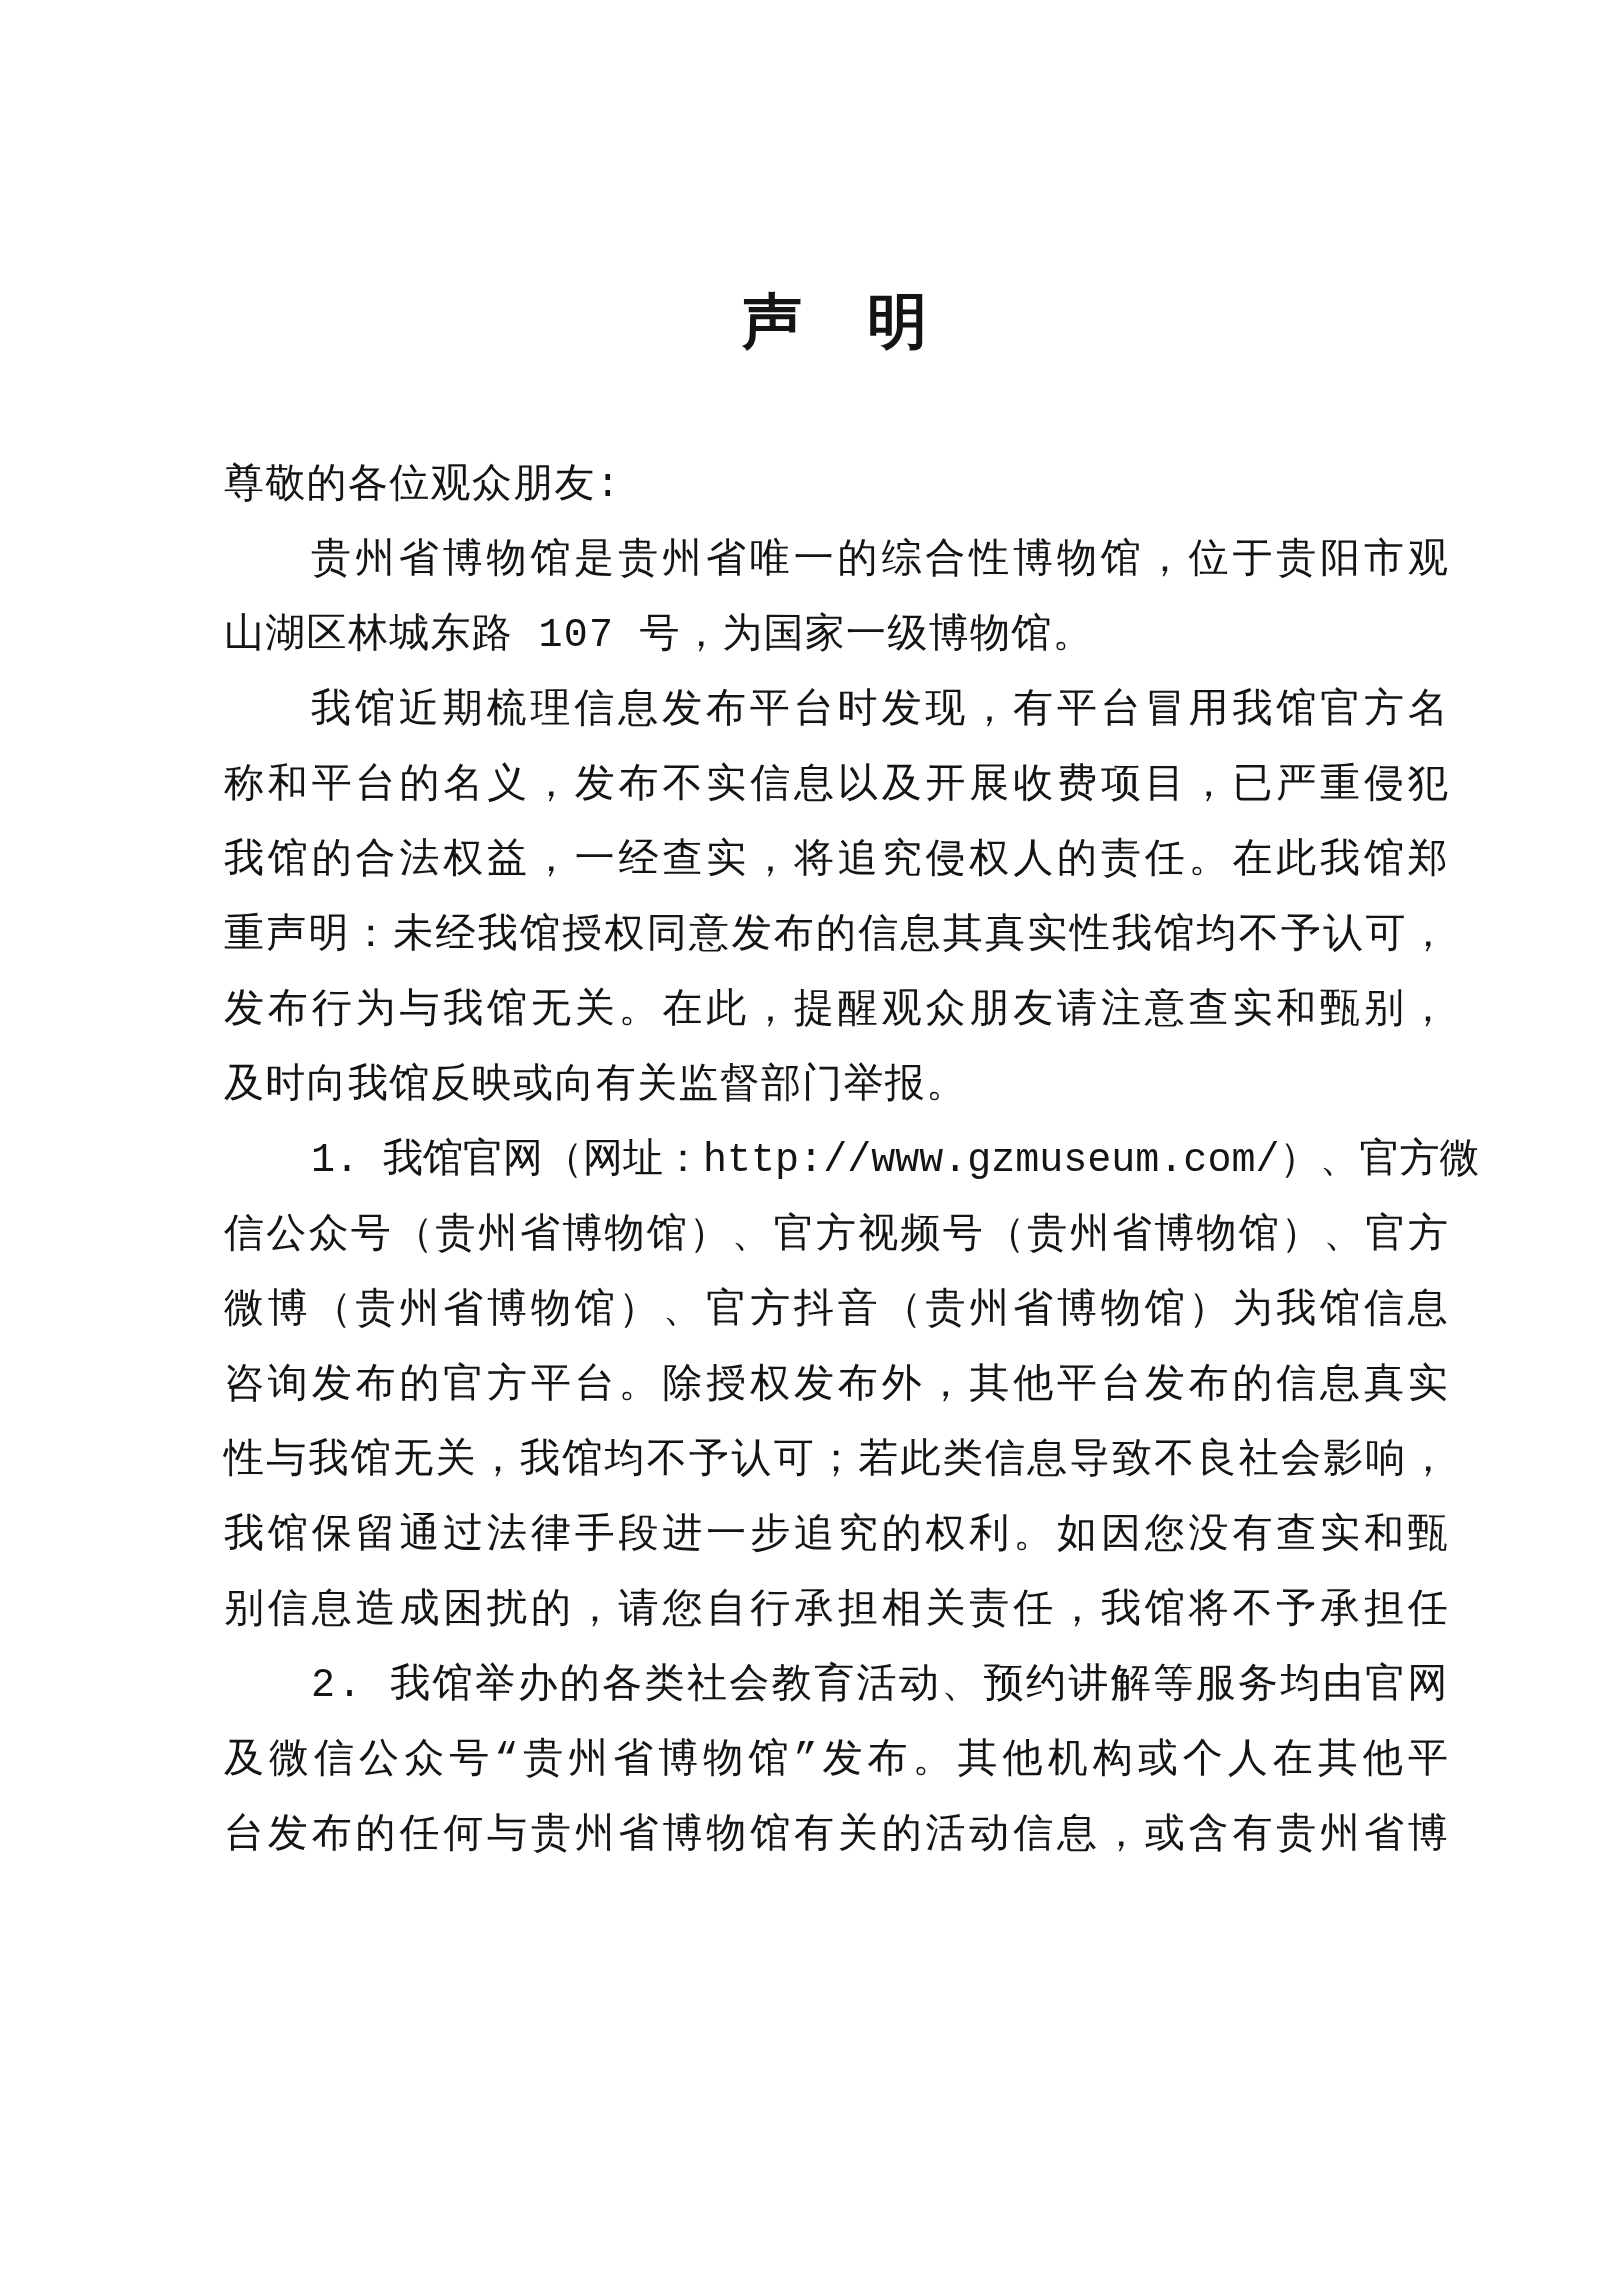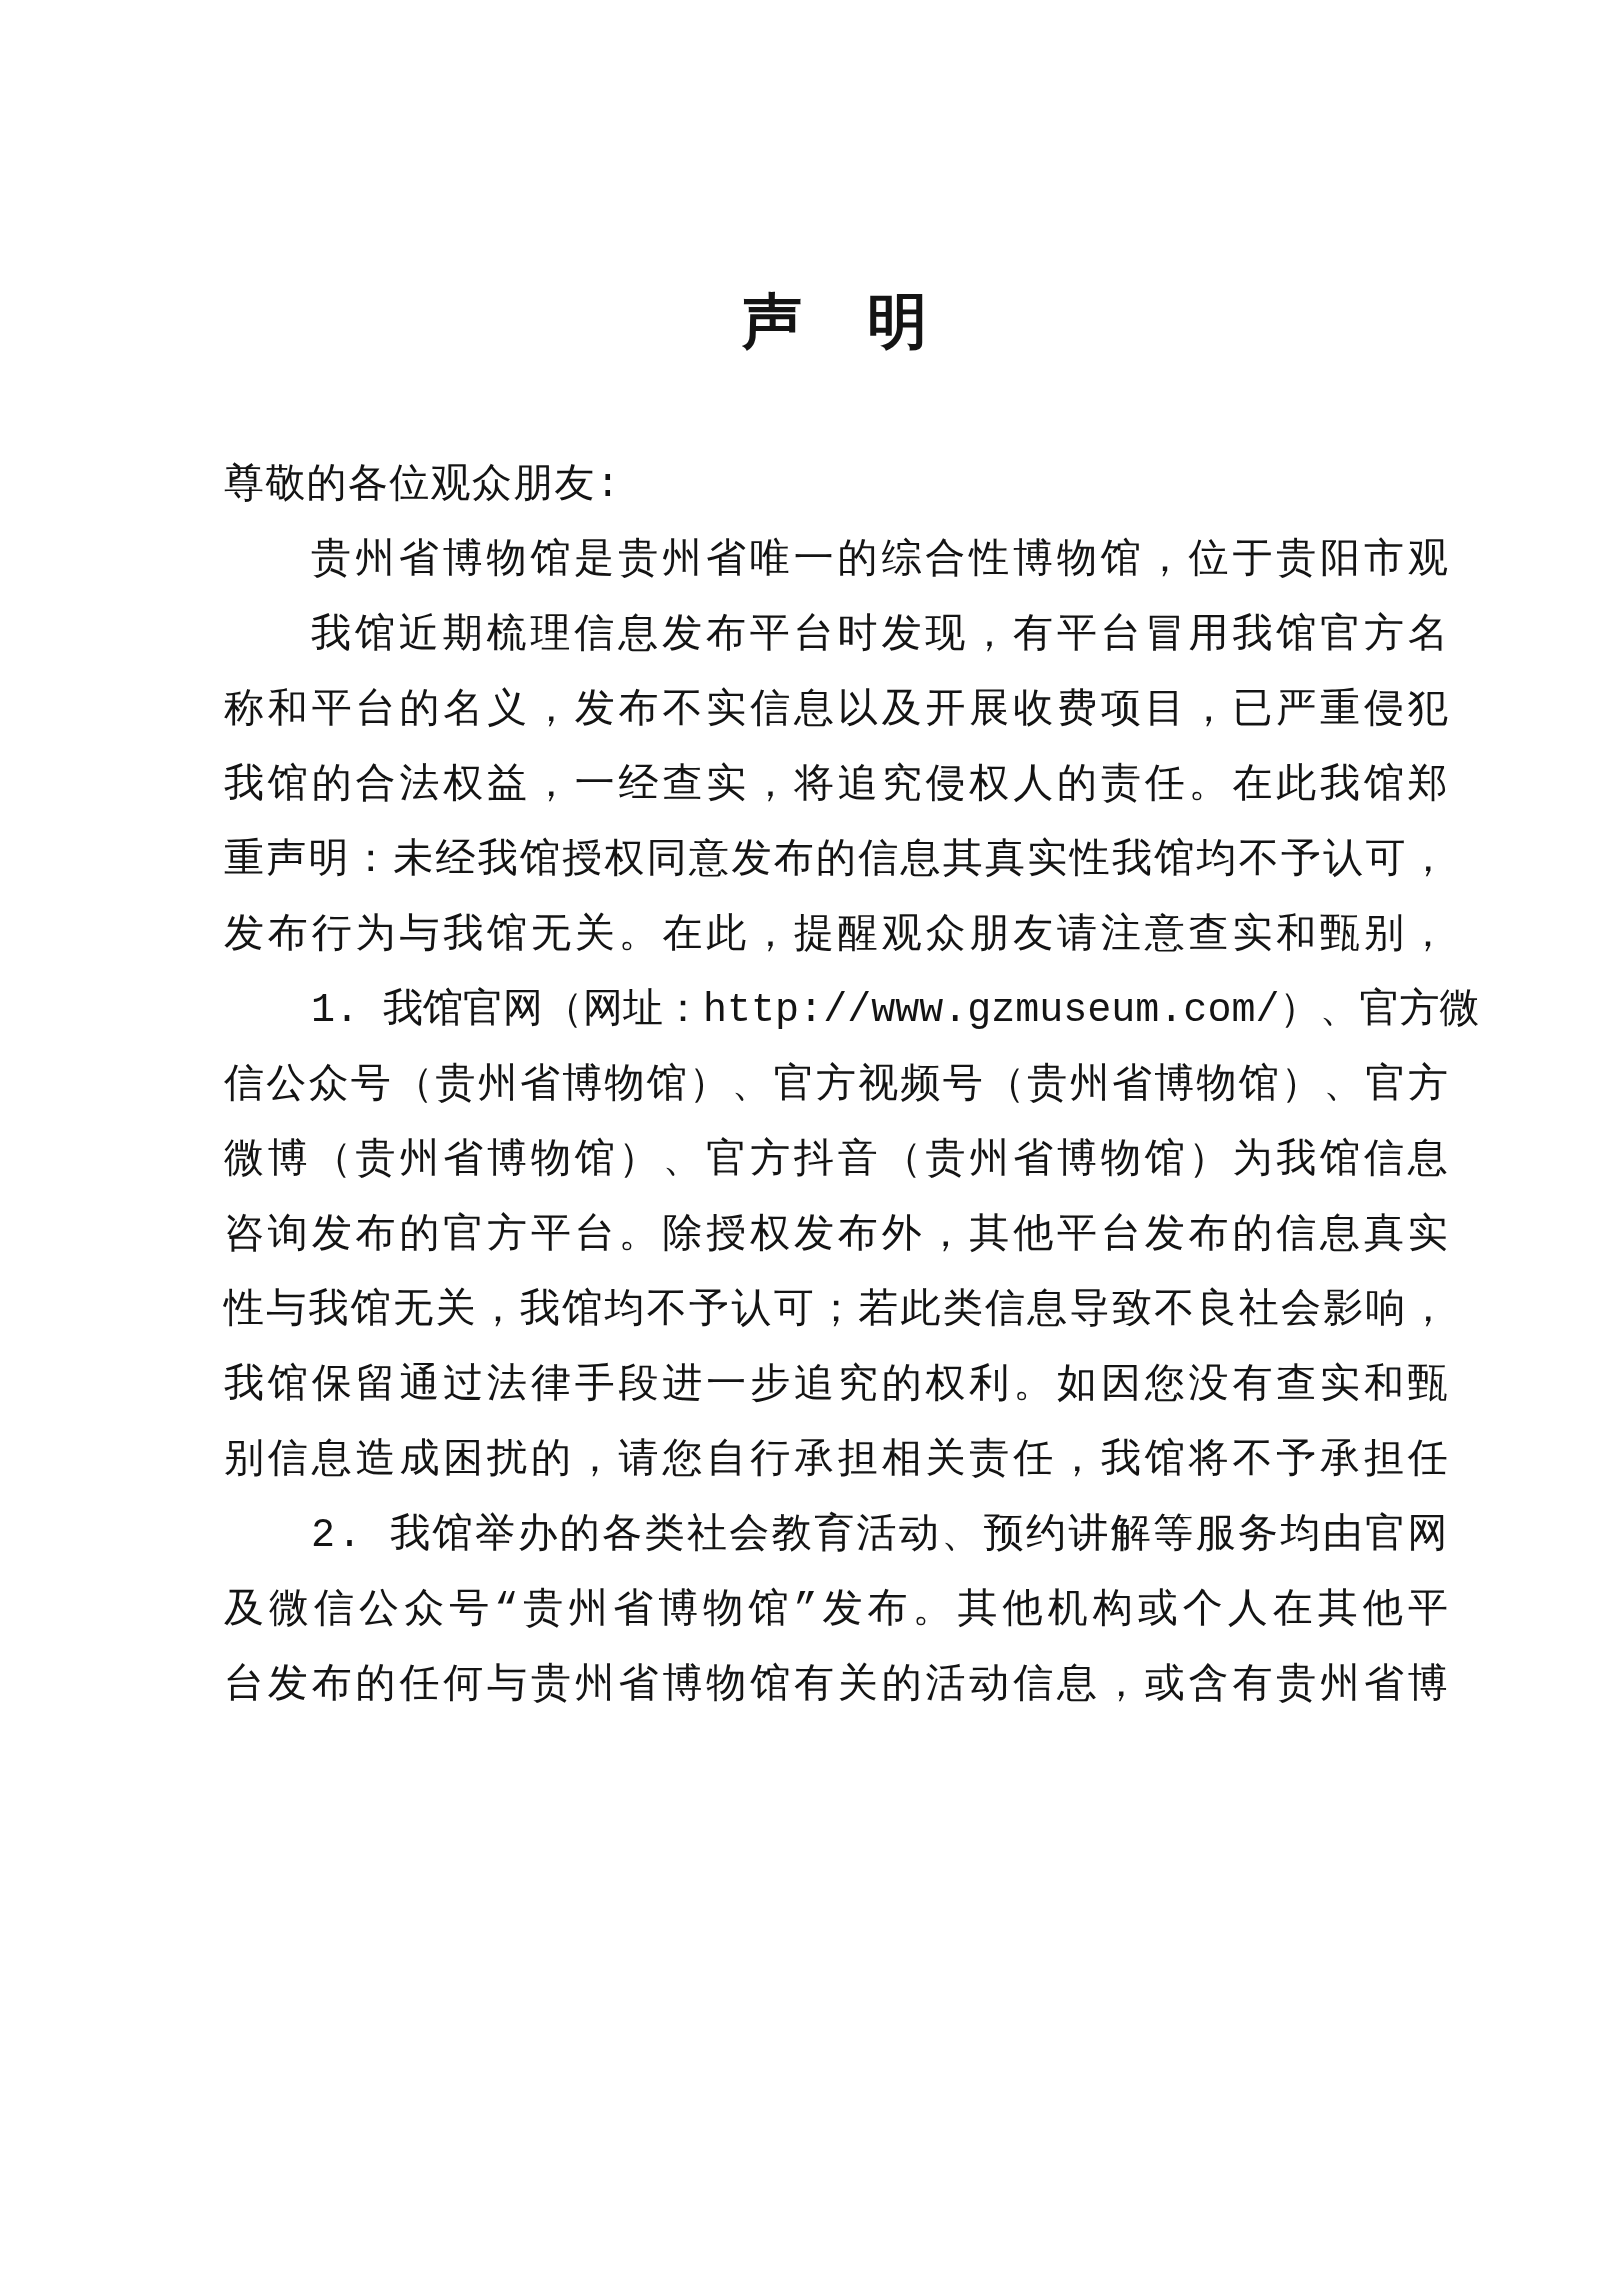--- a/index.html
+++ b/index.html
@@ -82,20 +82,21 @@
           <span>物</span>
           <span>馆</span>
           <span>，</span>
           <span>位</span>
           <span>于</span>
           <span>贵</span>
           <span>阳</span>
           <span>市</span>
           <span>观</span>
         </div>
+        <div class="line">山湖区林城东路 107 号，为国家一级博物馆。</div>
         <div class="line fill indent">
           <span>我</span>
           <span>馆</span>
           <span>近</span>
           <span>期</span>
           <span>梳</span>
           <span>理</span>
           <span>信</span>
           <span>息</span>
           <span>发</span>
@@ -231,20 +232,21 @@
           <span>请</span>
           <span>注</span>
           <span>意</span>
           <span>查</span>
           <span>实</span>
           <span>和</span>
           <span>甄</span>
           <span>别</span>
           <span>，</span>
         </div>
+        <div class="line">及时向我馆反映或向有关监督部门举报。</div>
         <div class="line fill indent">
           <span>1</span>
           <span>.</span>
           <span>&nbsp;</span>
           <span>我</span>
           <span>馆</span>
           <span>官</span>
           <span>网</span>
           <span>（</span>
           <span>网</span>

